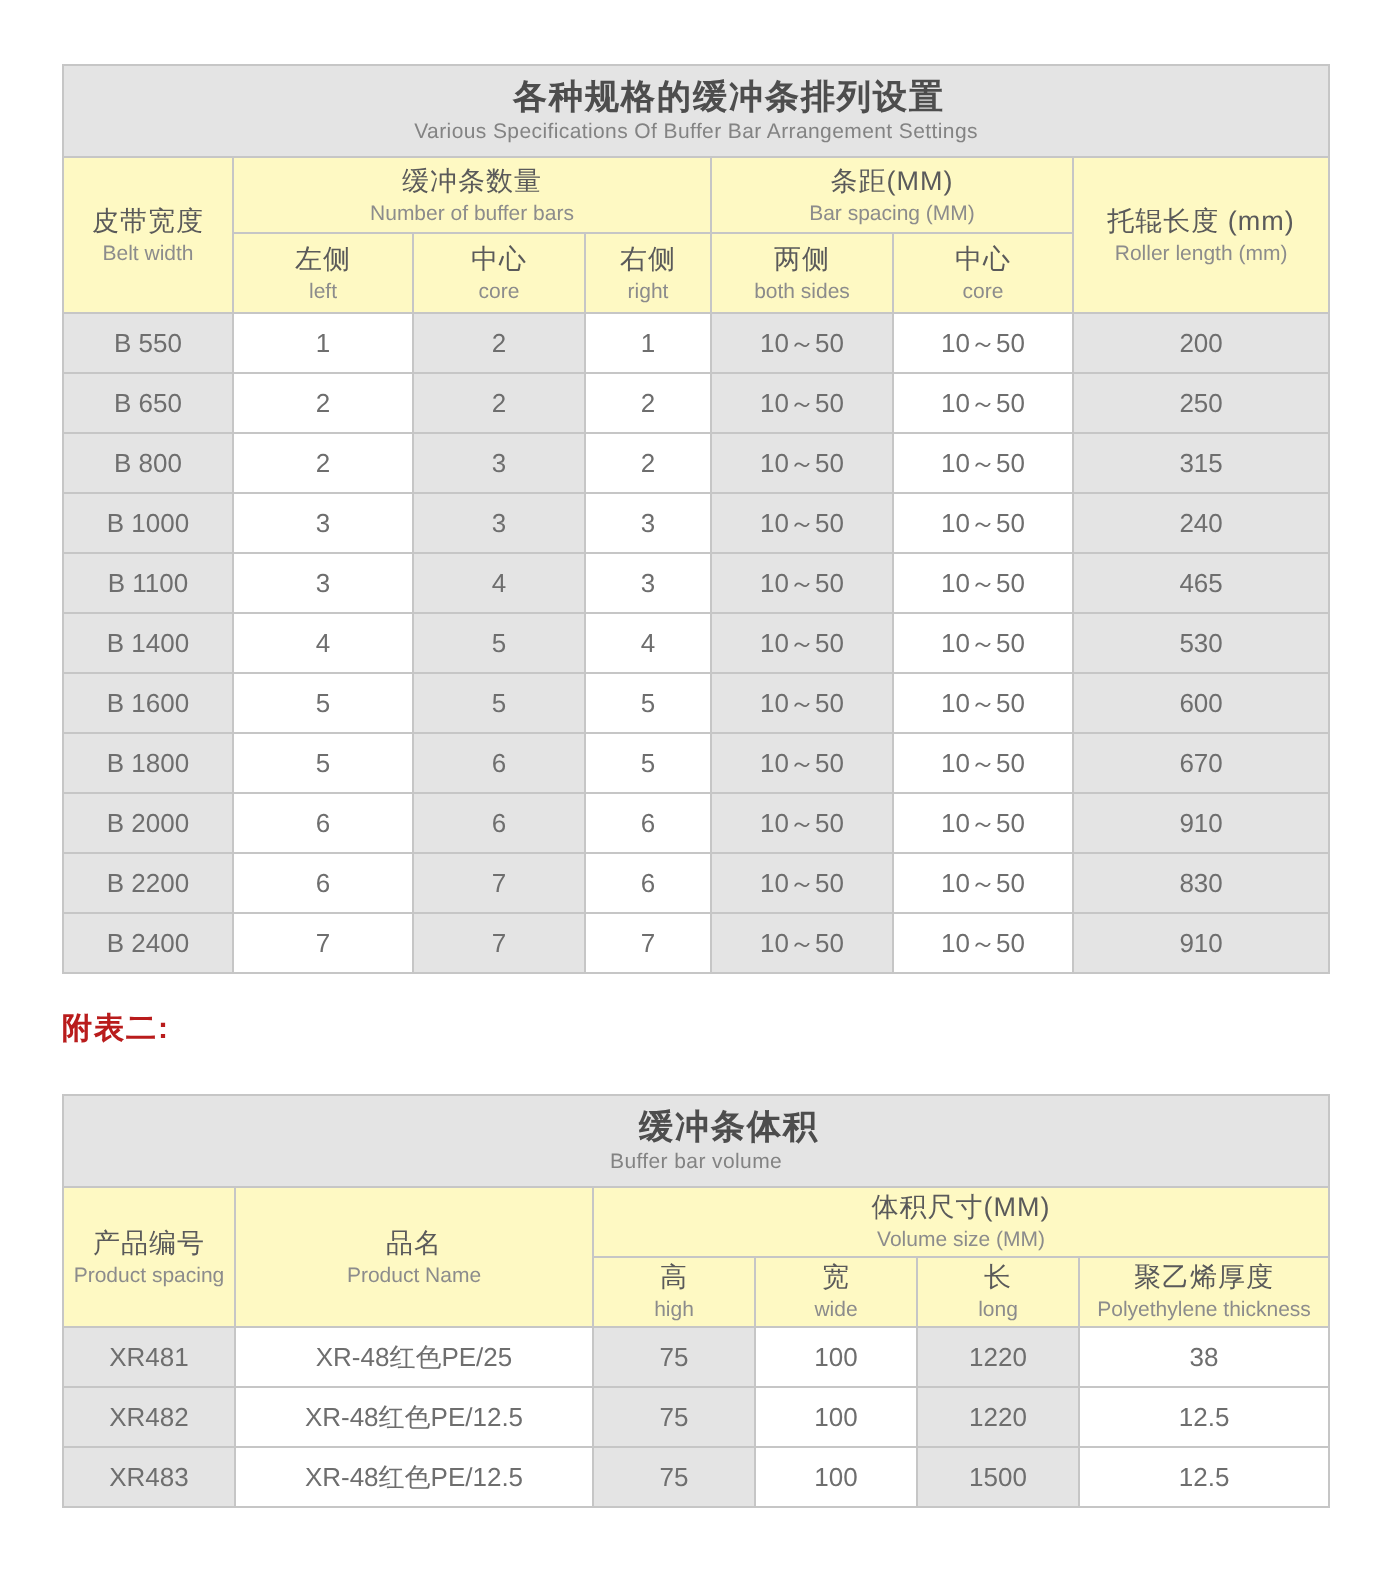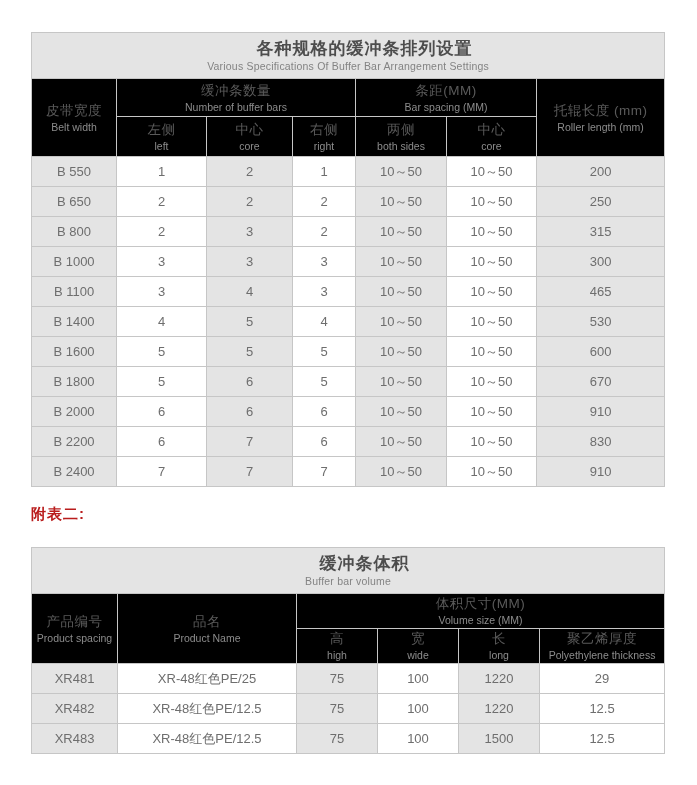--- a/index.html
+++ b/index.html
@@ -28,21 +28,21 @@
   th.band { background: #e4e4e4; height: 46px; }
   .band-zh {
     font-size: 17px; font-weight: 700; color: #4d4d4d;
     letter-spacing: 1px; line-height: 22px; padding-left: 33px;
   }
   .band-en {
     font-size: 10.5px; font-weight: 400; color: #838383;
     letter-spacing: 0.2px; line-height: 13px; text-align: center;
   }
   
-  thead th.h { background: #000000; font-weight: 400; }
+  thead th.h { background: #fef9c3; font-weight: 400; }
   .hzh { font-size: 13.5px; color: #5a5a5a; line-height: 18px; letter-spacing: 0.5px; }
   .hen { font-size: 10.5px; color: #8c8c8c; line-height: 14px; }
   .t1 tr.hr1 { height: 38px; }
   .t1 tr.hr2 { height: 40px; }
   .t2 tr.hr1 { height: 35px; }
   .t2 tr.hr2 { height: 35px; }
   
   tbody td {
     height: 30px;
     font-size: 13px;
@@ -152,21 +152,21 @@
         <td>315</td>
       </tr>
 
       <tr>
         <td>B 1000</td>
         <td>3</td>
         <td>3</td>
         <td>3</td>
         <td>10～50</td>
         <td>10～50</td>
-        <td>300</td>
+        <td>240</td>
       </tr>
 
       <tr>
         <td>B 1100</td>
         <td>3</td>
         <td>4</td>
         <td>3</td>
         <td>10～50</td>
         <td>10～50</td>
         <td>465</td>
@@ -286,21 +286,21 @@
     </tr>
   </thead>
   <tbody>
 
       <tr>
         <td>XR481</td>
         <td>XR-48红色PE/25</td>
         <td>75</td>
         <td>100</td>
         <td>1220</td>
-        <td>29</td>
+        <td>38</td>
       </tr>
 
       <tr>
         <td>XR482</td>
         <td>XR-48红色PE/12.5</td>
         <td>75</td>
         <td>100</td>
         <td>1220</td>
         <td>12.5</td>
       </tr>

